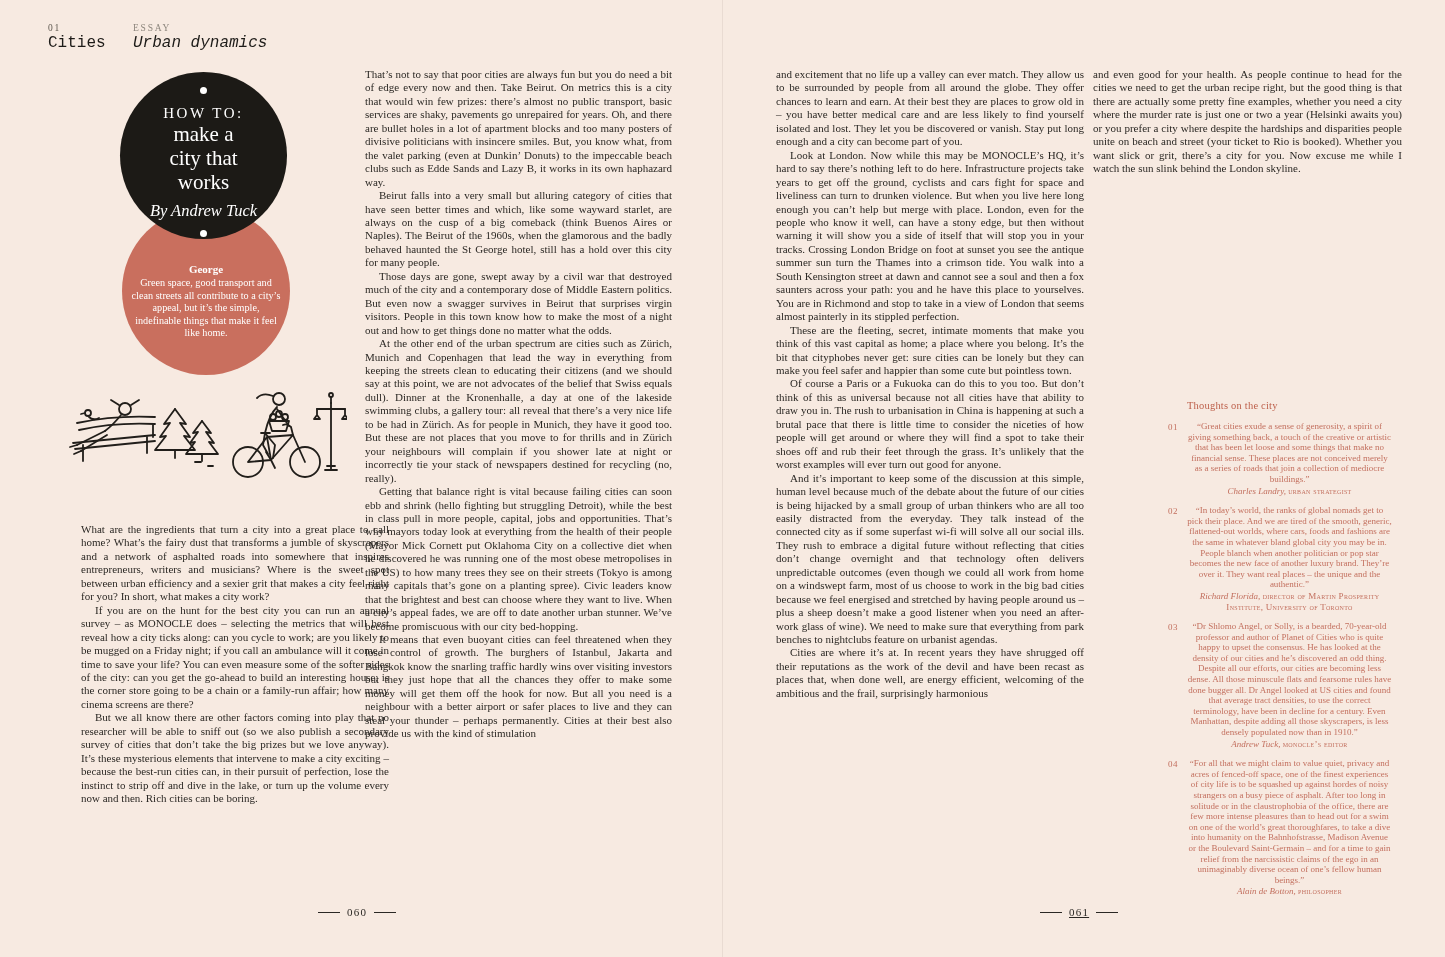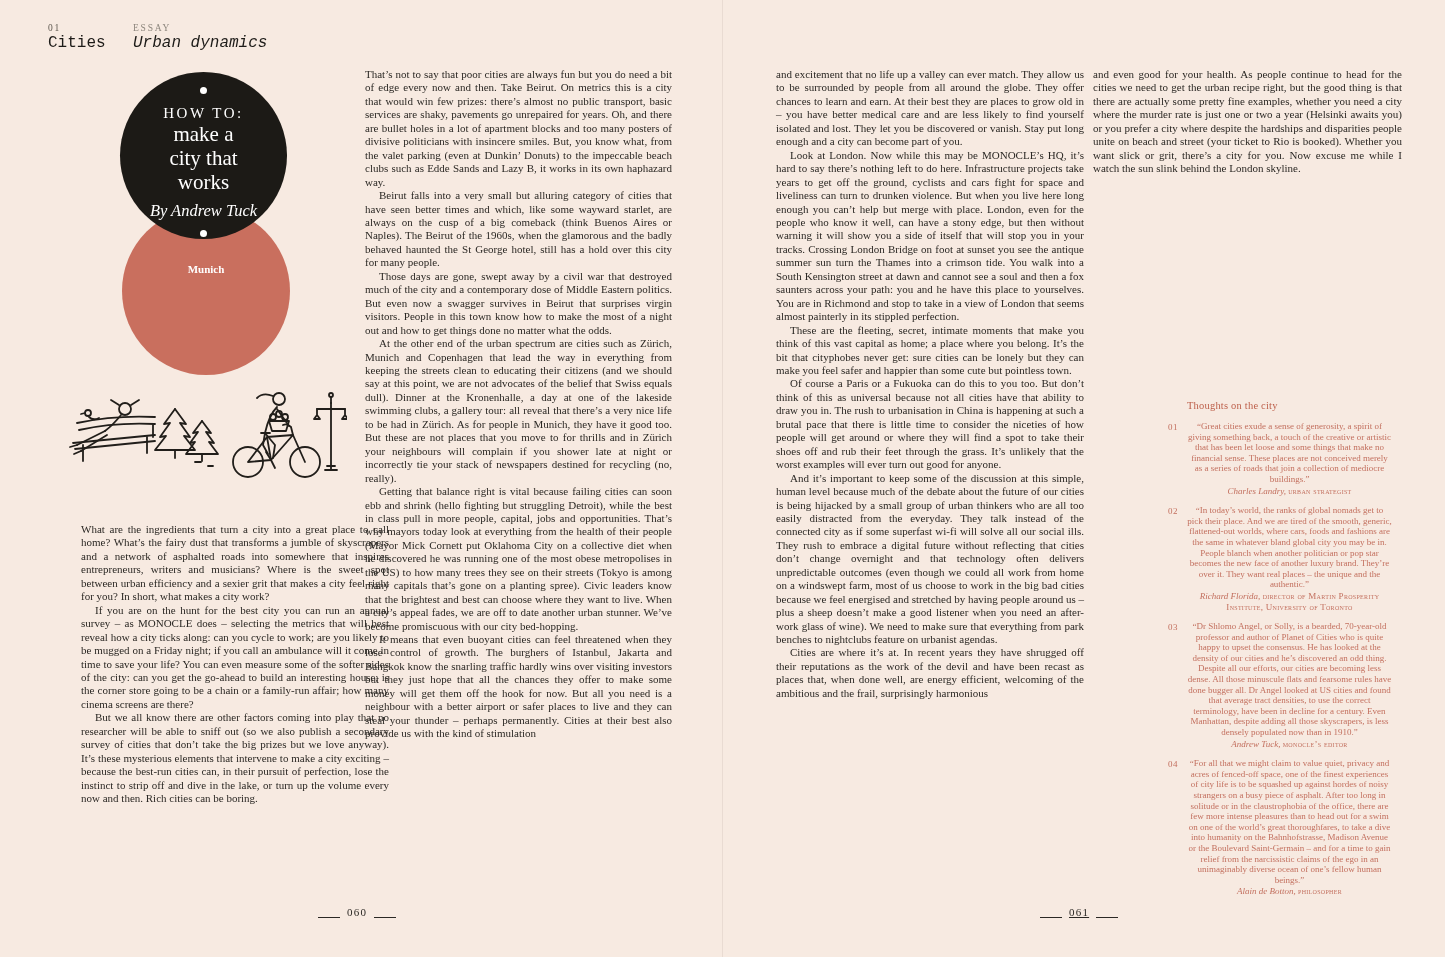--- a/index.html
+++ b/index.html
@@ -62,21 +62,21 @@
   .sidebar { position:absolute; left:1168px; top:400px; width:237px; color:#c3705f; }
   .sb-title { font-size:10.5px; font-weight:normal; color:#bd5f4a; margin:0 0 10px 19px; letter-spacing:.2px; }
   .sb-item { display:flex; gap:6px; margin-bottom:9px; }
   .sb-num { flex:none; width:13px; font-size:9px; letter-spacing:.5px; padding-top:1px; }
   .sb-body { width:205px; font-size:9px; line-height:10.6px;text-align:center; }
   .sb-attr { margin-top:1px; }
   .sb-name { font-style:italic; }
   .sb-role { font-variant:small-caps; letter-spacing:.3px; }
 
   
-  .pagenum { position:absolute; top:906px; display:flex; align-items:flex-end; gap:7px;
+  .pagenum { position:absolute; top:906px; display:flex; align-items:center; gap:7px;
              font-size:11px; letter-spacing:1.2px; color:#2b2824; }
   .pn-left  { left:318px; }
   .pn-right { left:1040px;text-decoration:underline; }
   .pagenum .rule { width:22px; height:1px; background:#2b2824; }
 </style>
 </head>
 <body>
 
 <div class="spread">
   <div class="gutter"></div>
@@ -94,21 +94,22 @@
     <span class="dot"></span>
     <div class="howto-kicker">HOW TO:</div>
     <div class="howto-line">make a</div>
     <div class="howto-line">city that</div>
     <div class="howto-line">works</div>
     <div class="howto-byline">By Andrew Tuck</div>
     <span class="dot dot-bottom"></span>
   </div>
 
   <div class="circle circle-red">
-    <div class="preface-head">Munich</div>
+    <div class="preface-head">George</div>
+    <div class="preface-text">Green space, good transport and clean streets all contribute to a city’s appeal, but it’s the simple, indefinable things that make it feel like home.</div>
     <span class="dot"></span>
   </div>
 
   <svg class="illus" viewBox="0 0 292 126" role="img" aria-label="line drawing of a man reclining on a park bench with a bird perched beside him and fir trees behind, and a woman cycling past with a basket of flowers beside a street lamp">
     <g stroke="#211e1a" stroke-width="1.8" fill="none" stroke-linecap="round" stroke-linejoin="round">
 
       <path d="M120 40 l-11 15 6 -1 -10 14 6 -1 -11 14 20 0"></path>
       <path d="M120 40 l11 15 -6 -1 10 14 -6 -1 11 14 -20 0"></path>
       <path d="M120 81 v8"></path>
       <path d="M147 52 l-9 12 5 -1 -8 11 5 -1 -9 12 16 0"></path>

